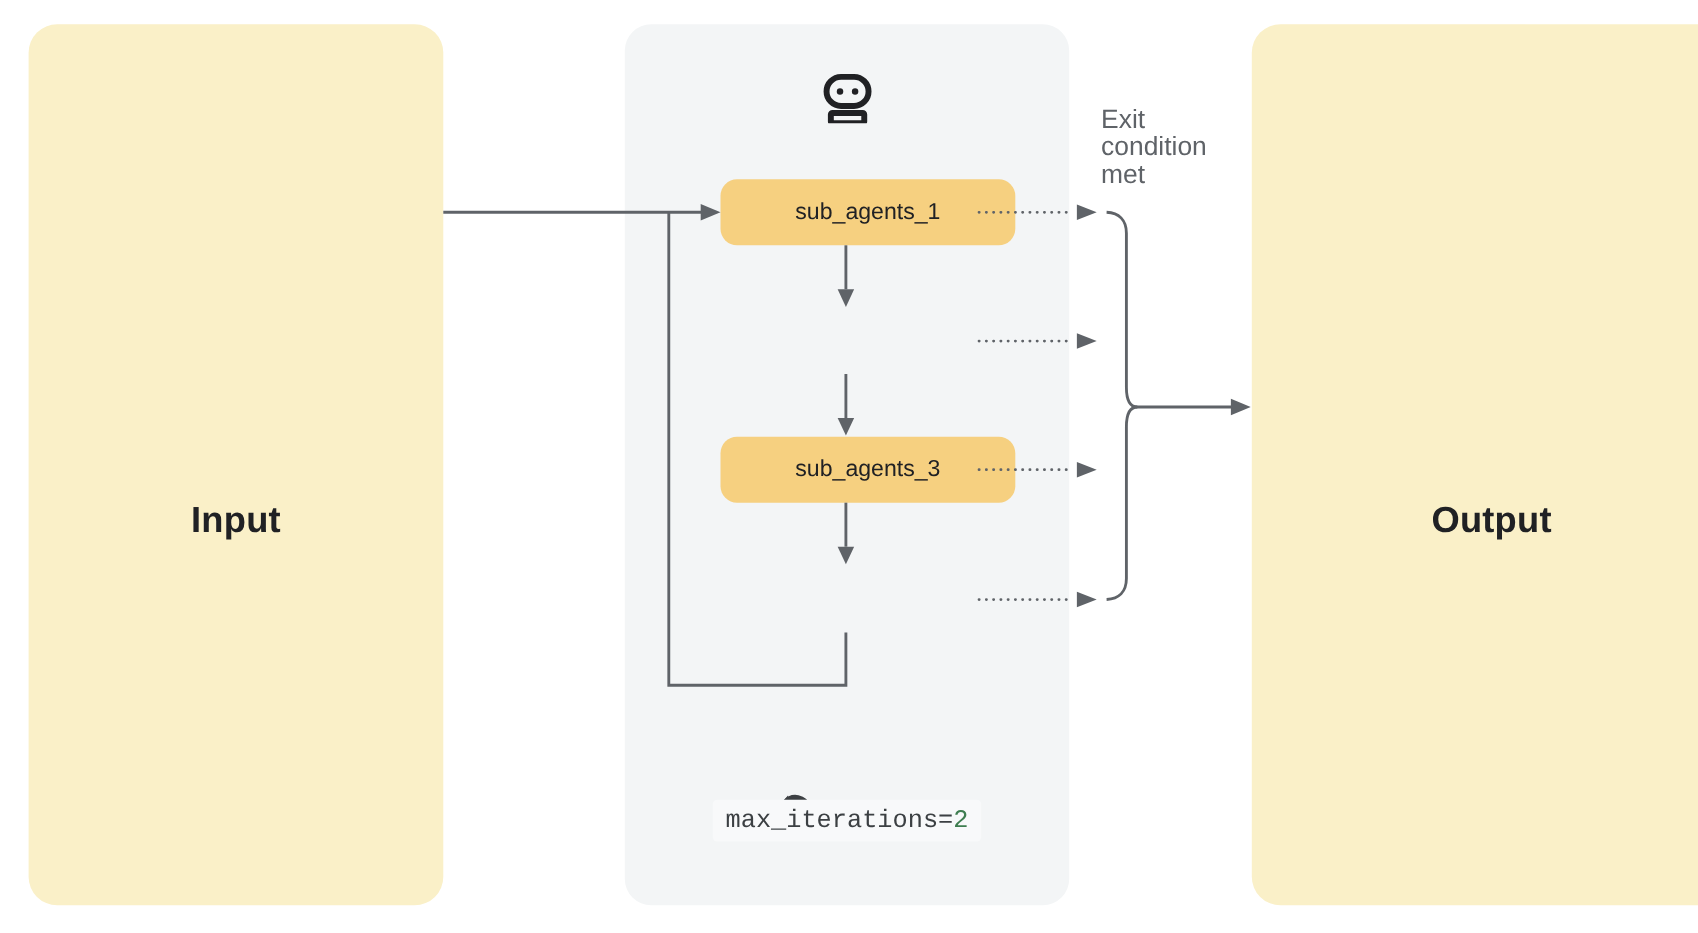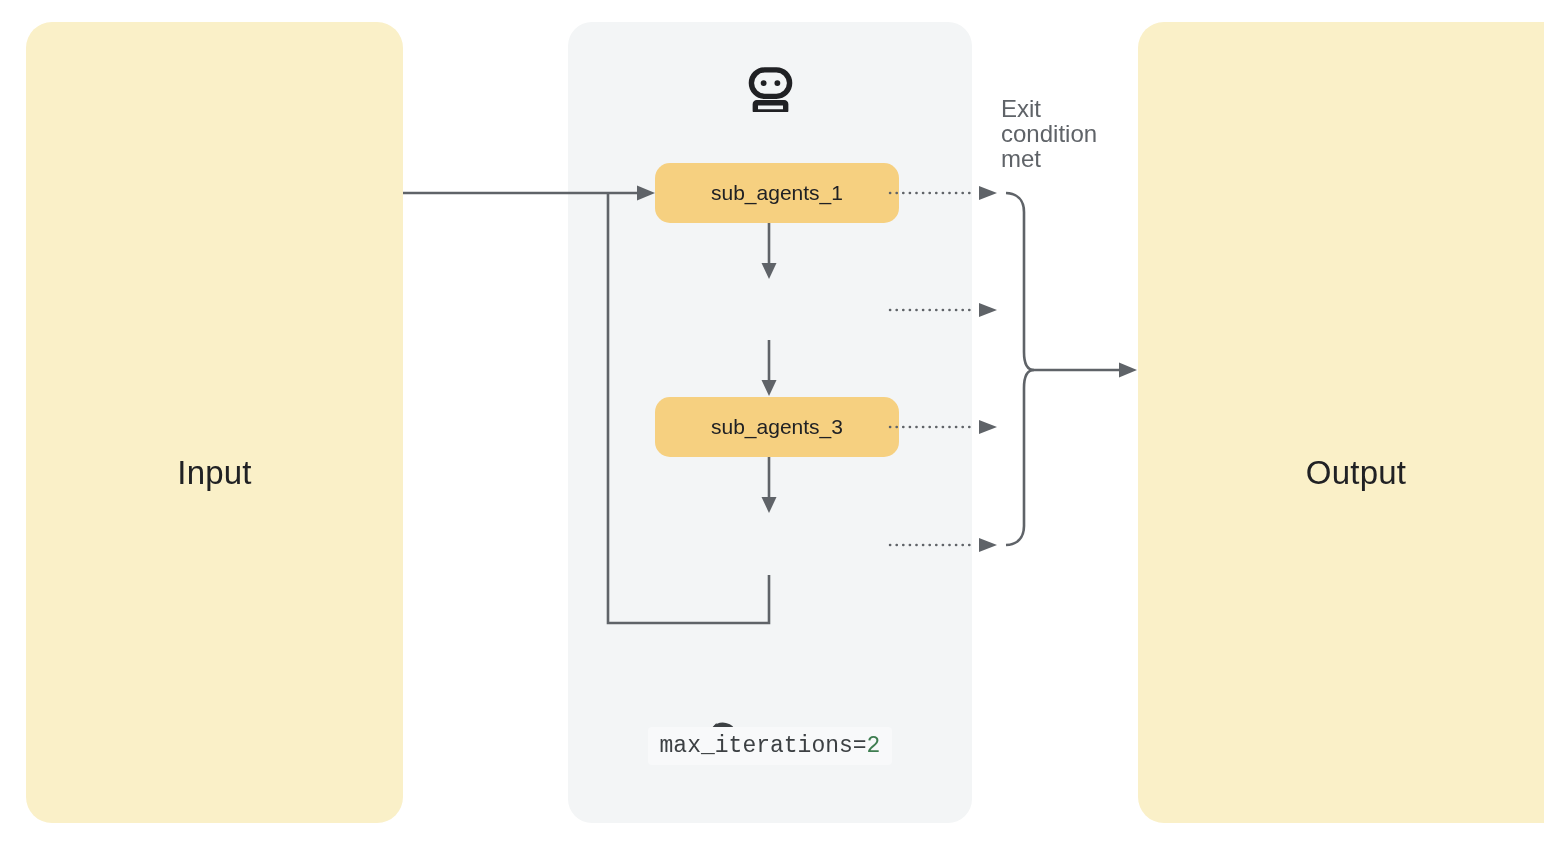--- a/index.html
+++ b/index.html
@@ -34,21 +34,21 @@
   .io-box.input  { left: 26px;   width: 377px; }
   .io-box.output { left: 1138px; width: 436px; }
   .io-label {
     position: absolute;
     top: 432px;
     left: 0;
     width: 100%;
     text-align: center;
     font-size: 33px;
     line-height: 37px;
-    font-weight: 400;
+    font-weight: 700;
     color: var(--text_dark, #202124);
     letter-spacing: 0.2px;
   }
   .panel {
     position: absolute;
     left: 568px;
     top: 22px;
     width: 404px;
     height: 801px;
     background: var(--panel_bg, #f3f5f6);
@@ -66,21 +66,21 @@
   }
   .panel-title {
     font-size: 36px;
     font-weight: 500;
     color: var(--text_dark, #202124);
     letter-spacing: 0.2px;
   }
   .sub-agent {
     position: absolute;
     left: 655px;
-    width: 244px;
+    width: 268px;
     height: 60px;
     background: var(--agent_box_bg, #f6d080);
     border-radius: 15px;
     display: flex;
     align-items: center;
     justify-content: center;
     font-size: 21px;
     color: var(--text_dark, #202124);
   }
   .exit-note {

